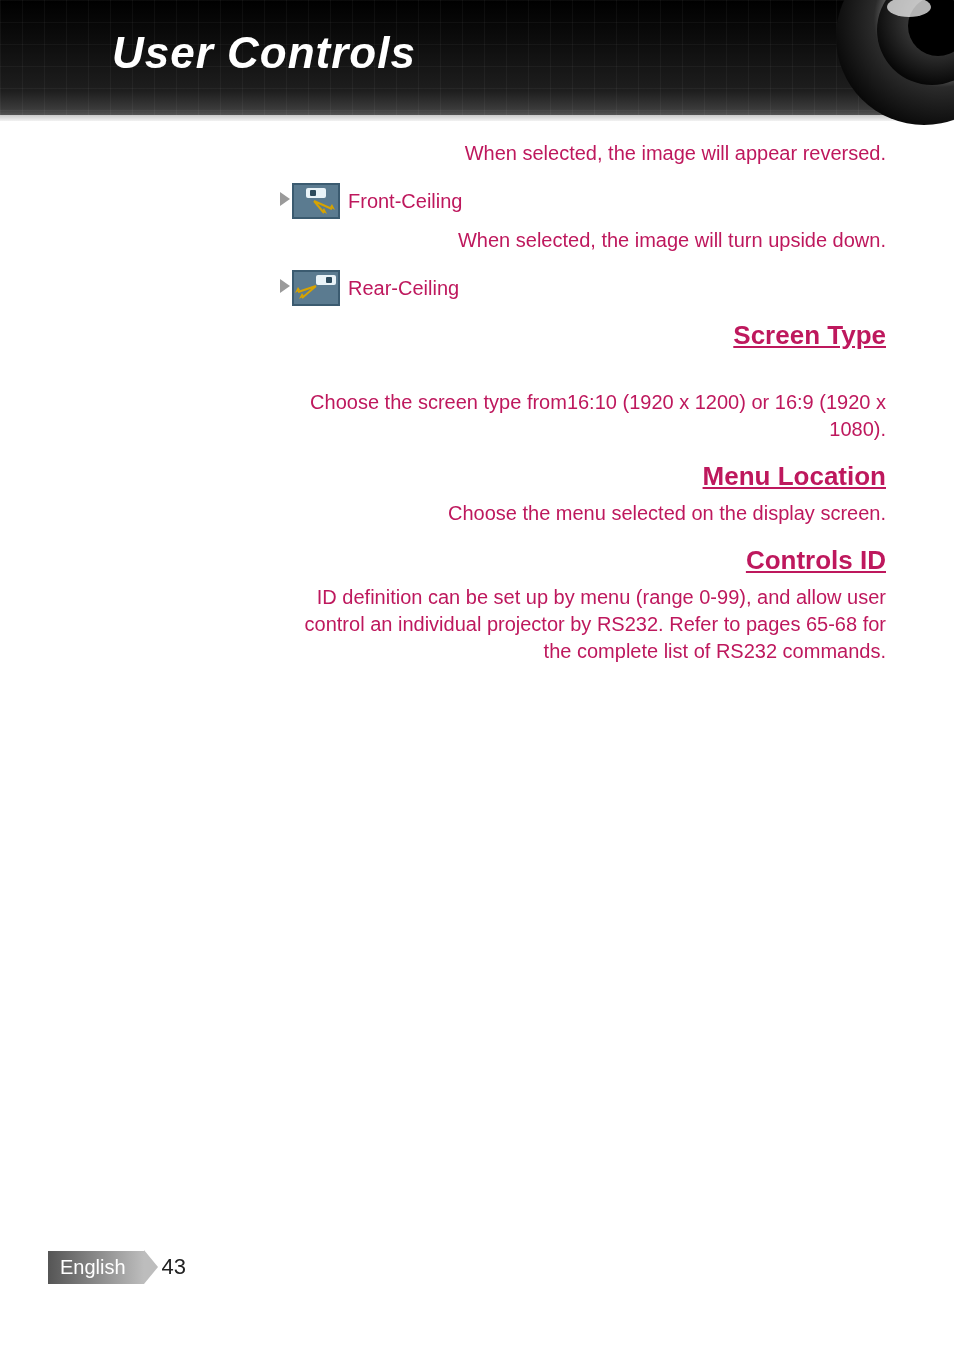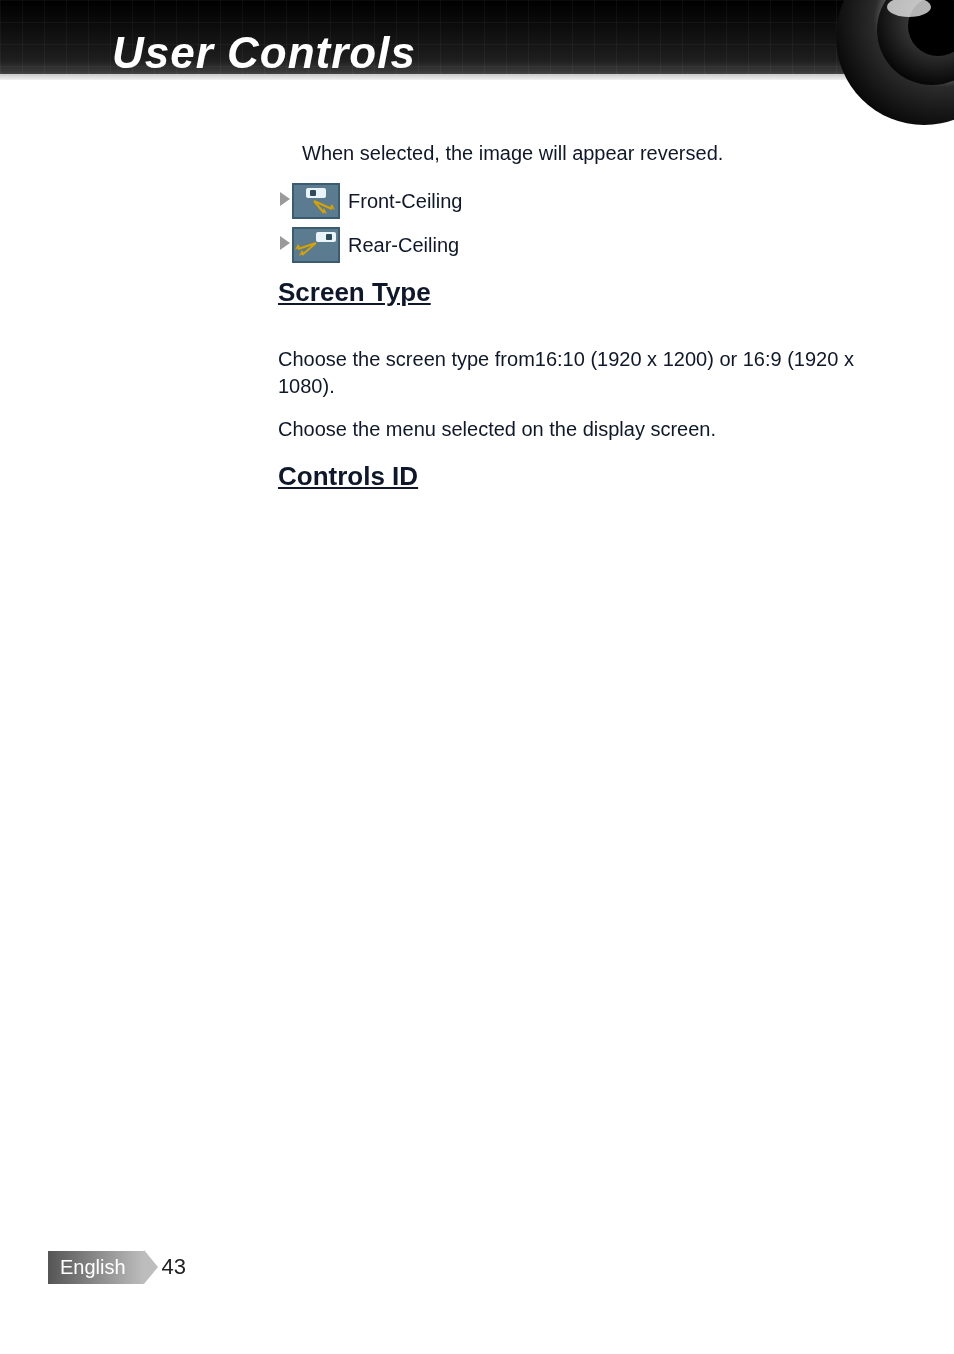--- a/index.html
+++ b/index.html
@@ -1,27 +1,27 @@
 <!DOCTYPE html>
 <html><head>
   <meta charset="utf-8">
   <style>
     * { margin: 0; padding: 0; box-sizing: border-box; }
     html, body { width: 954px; height: 1354px; font-family: Arial, Helvetica, sans-serif; background: #fff; color: #000; }
     .page { position: relative; width: 954px; height: 1354px; background: #fff; overflow: hidden; }
 
     
-    .banner { position: relative; height: 80px; background: linear-gradient(to bottom, #000 0%, #0b0b0b 30%, #1e1e1e 75%, #3a3a3a 90%, #6d6d6d 100%); }
+    .banner { position: relative; height: 121px; background: linear-gradient(to bottom, #000 0%, #0b0b0b 30%, #1e1e1e 75%, #3a3a3a 90%, #6d6d6d 100%); }
     .banner::before { content: ""; position: absolute; inset: 0; background-image: linear-gradient(rgba(255,255,255,0.04) 1px, transparent 1px), linear-gradient(90deg, rgba(255,255,255,0.04) 1px, transparent 1px); background-size: 22px 22px; pointer-events: none; }
     .banner-title { position: absolute; left: 112px; top: 28px; color: #fff; font-style: italic; font-weight: 800; font-size: 44px; letter-spacing: 1px; }
     .banner-underline { position: absolute; left: 0; right: 0; bottom: 0; height: 6px; background: linear-gradient(to bottom, #c9c9c9, #f2f2f2); }
     .lens-art { position: absolute; right: -30px; top: -18px; width: 170px; height: 160px; }
 
     
-    .content { position: absolute; left: 278px; right: 68px; top: 140px; font-size: 20px; line-height: 1.35; color: #0f172a; }
+    .content { position: absolute; left: 278px; right: 68px; top: 140px; font-size: 20px; line-height: 1.35; color: #be185d; text-align: right; }
     .para { padding-left: 24px; margin-bottom: 16px; }
 
     .bullet-row { display: flex; align-items: center; gap: 2px; margin: 4px 0 8px 0; }
     .chevron { color: #999; font-size: 16px; margin-left: 2px; }
     .icon-box { width: 48px; height: 36px; border: 2px solid #3b5b70; background: #5b7b90; display: flex; align-items: center; justify-content: center; }
     .bullet-label { margin-left: 6px; }
 
     .section-heading { font-size: 26px; text-decoration: underline; margin: 12px 0 6px 0; }
 
     
@@ -73,20 +73,21 @@
           <rect x="12" y="1" width="20" height="10" rx="2" fill="#e9f3f8"></rect>
           <rect x="16" y="3" width="6" height="6" rx="1" fill="#2d4b5d"></rect>
           <path d="M20 14 L30 26 M20 14 L38 22" stroke="#d7a300" stroke-width="2" fill="none"></path>
           <polygon points="28,24 33,27 30,21" fill="#d7a300"></polygon>
           <polygon points="36,20 41,23 38,17" fill="#d7a300"></polygon>
         </svg>
       </span>
       <span class="bullet-label">Front-Ceiling</span>
     </div>
 
+    <p class="para">When selected, the image will turn upside down.</p>
 
     <div class="bullet-row">
       <span class="chevron">
         <svg width="10" height="14" viewBox="0 0 10 14">
             <polygon points="0,0 10,7 0,14" fill="#9a9a9a"></polygon>
           </svg>
       </span>
       <span class="icon-box">
         <svg width="44" height="28" viewBox="0 0 44 28">
           <rect x="22" y="1" width="20" height="10" rx="2" fill="#e9f3f8"></rect>
@@ -96,23 +97,25 @@
           <polygon points="6,16 1,19 4,13" fill="#d7a300"></polygon>
         </svg>
       </span>
       <span class="bullet-label">Rear-Ceiling</span>
     </div>
 
 
     <h3 class="section-heading">Screen Type</h3>
     <p class="para" style="padding-left:0;margin-top:36px;">Choose the screen type from16:10 (1920 x 1200) or 16:9 (1920 x 1080).</p>
 
+    <h3 class="section-heading">Menu Location</h3>
     <p class="para" style="padding-left:0;">Choose the menu selected on the display screen.</p>
 
     <h3 class="section-heading">Controls ID</h3>
+    <p class="para" style="padding-left:0;">ID definition can be set up by menu (range 0-99), and allow user control an individual projector by RS232. Refer to pages 65-68 for the complete list of RS232 commands.</p>
 
   </div>
 
   <div class="footer">
     <div class="footer-label">English</div>
     <div class="footer-notch"></div>
     <div class="page-number">43</div>
   </div>
 
 </div>

